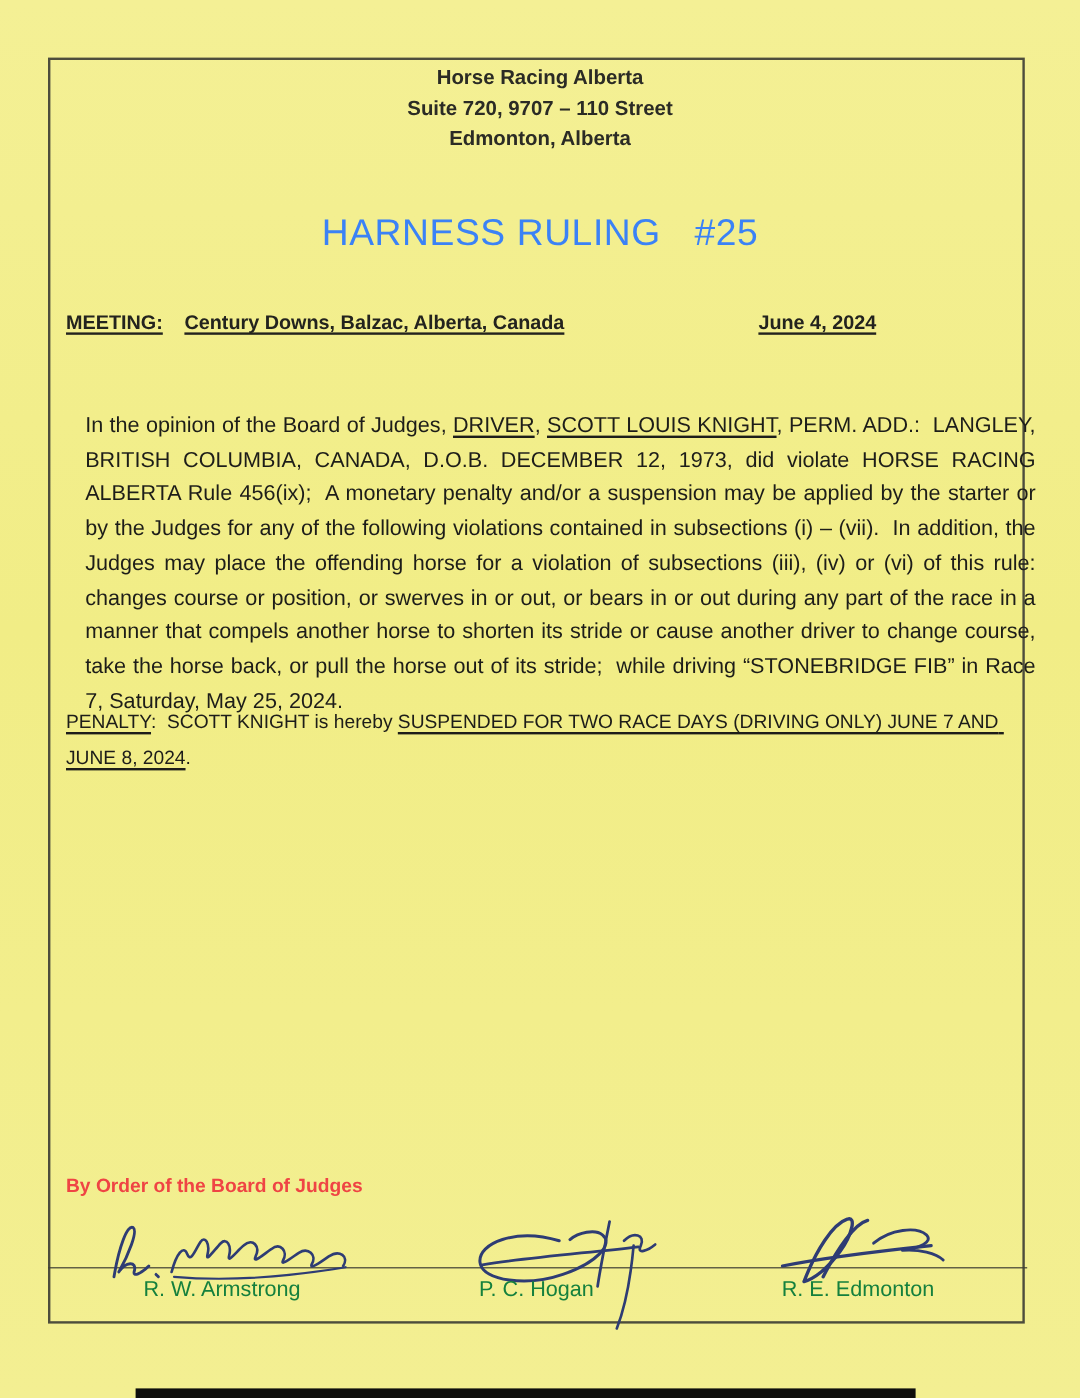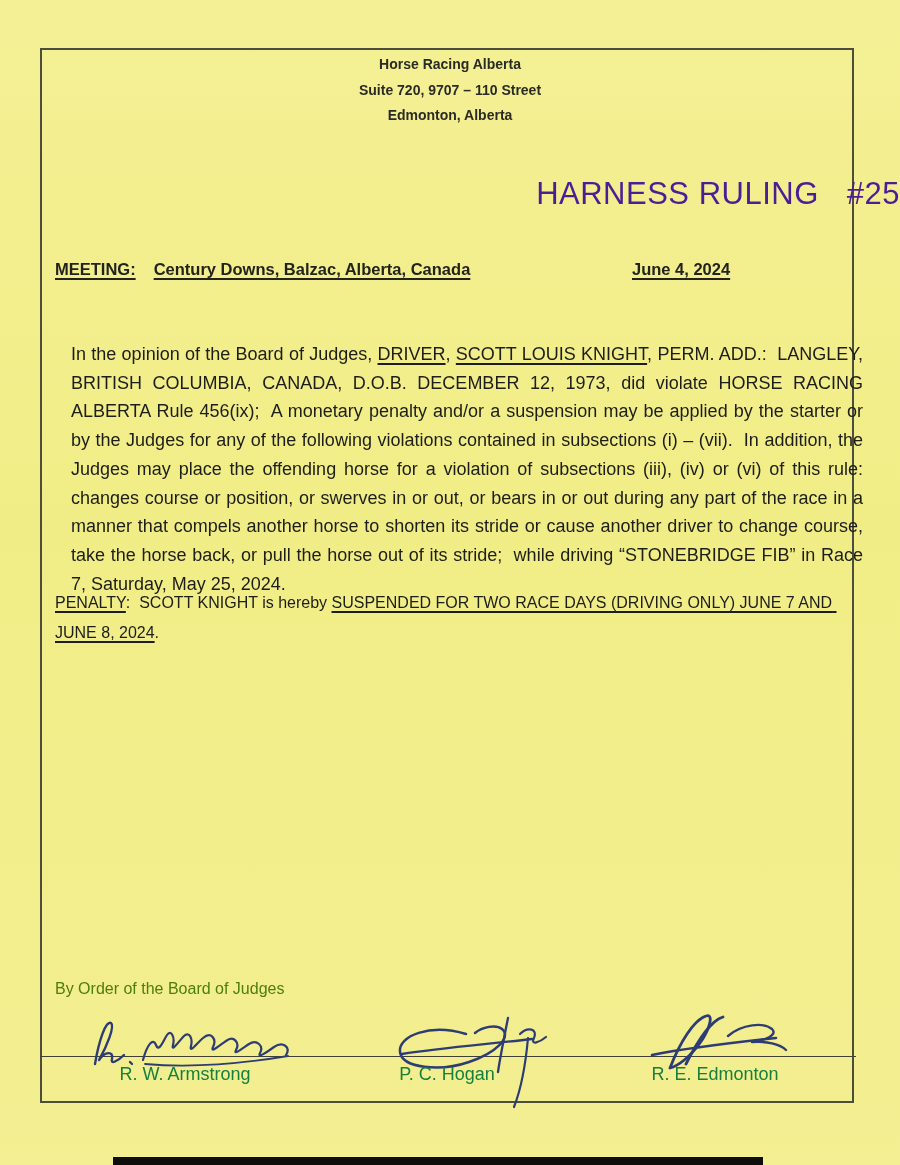--- a/index.html
+++ b/index.html
@@ -14,28 +14,28 @@
   .border-frame {
     position: absolute; left: 40px; top: 48px;
     width: 814px; height: 1055px;
     border: 2px solid #4d4d3c;
     box-sizing: border-box;
     pointer-events: none;
   }
   .letterhead {
     position: absolute; left: 0; top: 52px; width: 900px;
     text-align: center;
-    font-weight: 700; font-size: 14px; line-height: 25.5px;
+    font-weight: 700; font-size: 17px; line-height: 25.5px;
     color: #2b2b25;
   }
   .title {
     position: absolute; left: 0; top: 176px; width: 900px;
-    text-align: right;
+    text-align: center;
     font-size: 31px; font-weight: 400; letter-spacing: 0.5px;
-    color: #4c1d95; margin: 0;
+    color: #3b82f6; margin: 0;
   }
   .title .num { margin-left: 28px; }
   .u {
     text-decoration: underline;
     text-decoration-thickness: 1.5px;
     text-underline-offset: 3px;
   }
   .meeting {
     position: absolute; left: 55px; top: 260px; width: 790px;
     font-size: 16.5px; font-weight: 700; color: #23231e;
@@ -52,21 +52,21 @@
   }
   .penalty {
     position: absolute; left: 55px; top: 588px; width: 792px;
     margin: 0;
     font-size: 16px; line-height: 30px;
     white-space: pre-wrap;
     color: #1d1d19;
   }
   .by-order {
     position: absolute; left: 55px; top: 980px;
-    font-size: 16px; color: #4d7c0f;
+    font-size: 16px; color: #ef4444; font-weight: bold;
   }
   .sig-line {
     position: absolute; left: 40px; top: 1056px; width: 816px;
     border-top: 1.5px solid #3f3f33;
   }
   .sig { position: absolute; pointer-events: none; }
   .sig path {
     fill: none; stroke: #2e3c74;
     stroke-linecap: round; stroke-linejoin: round;
   }

